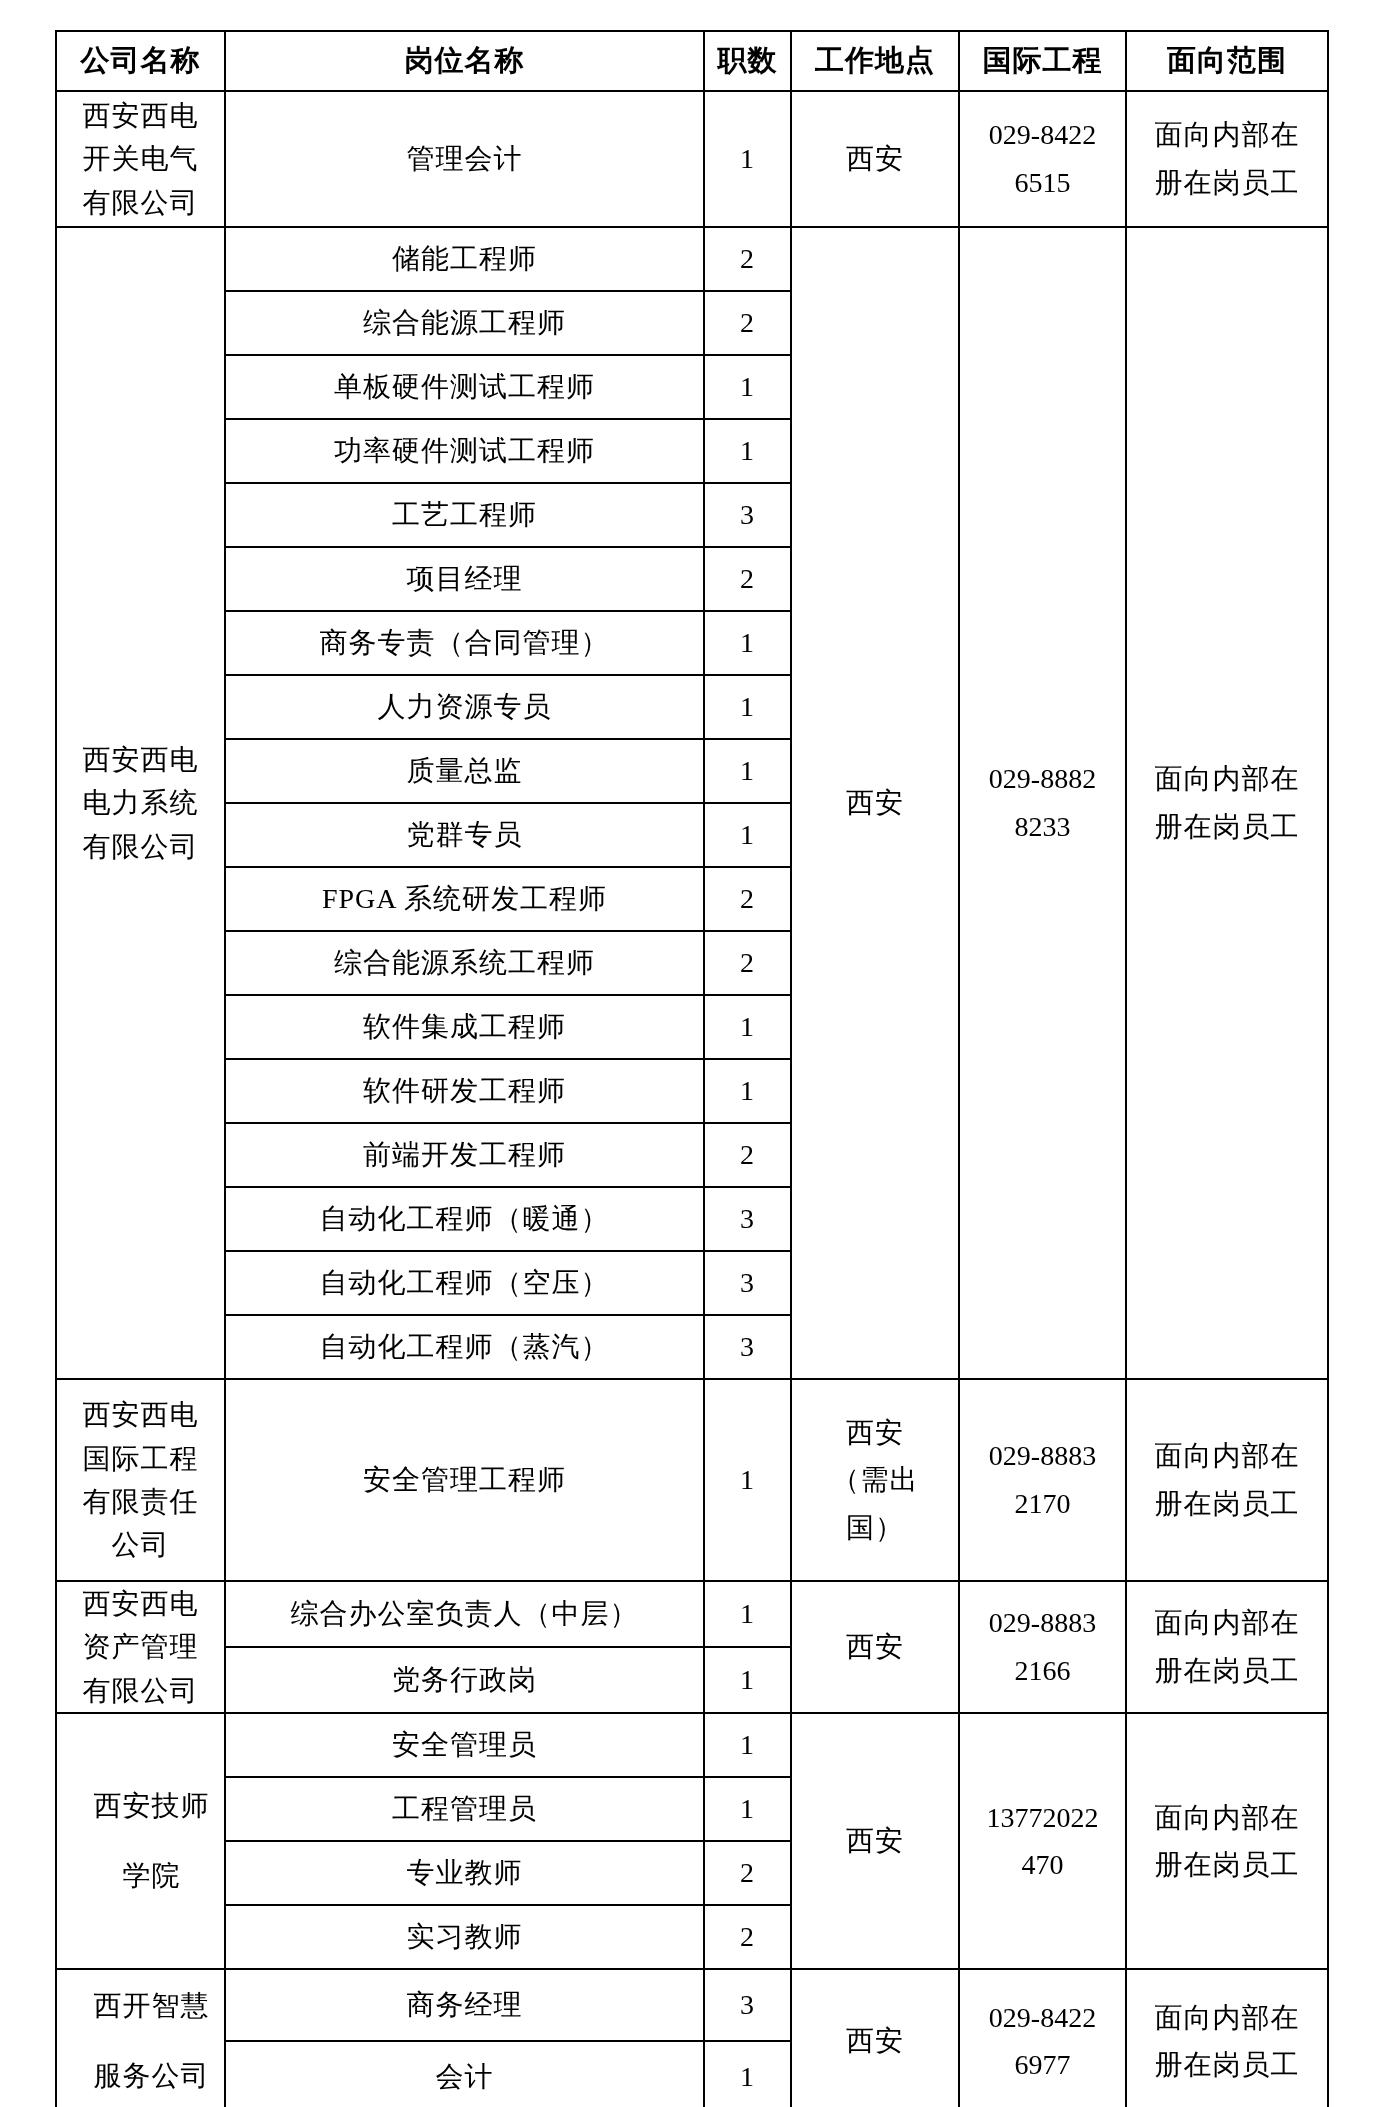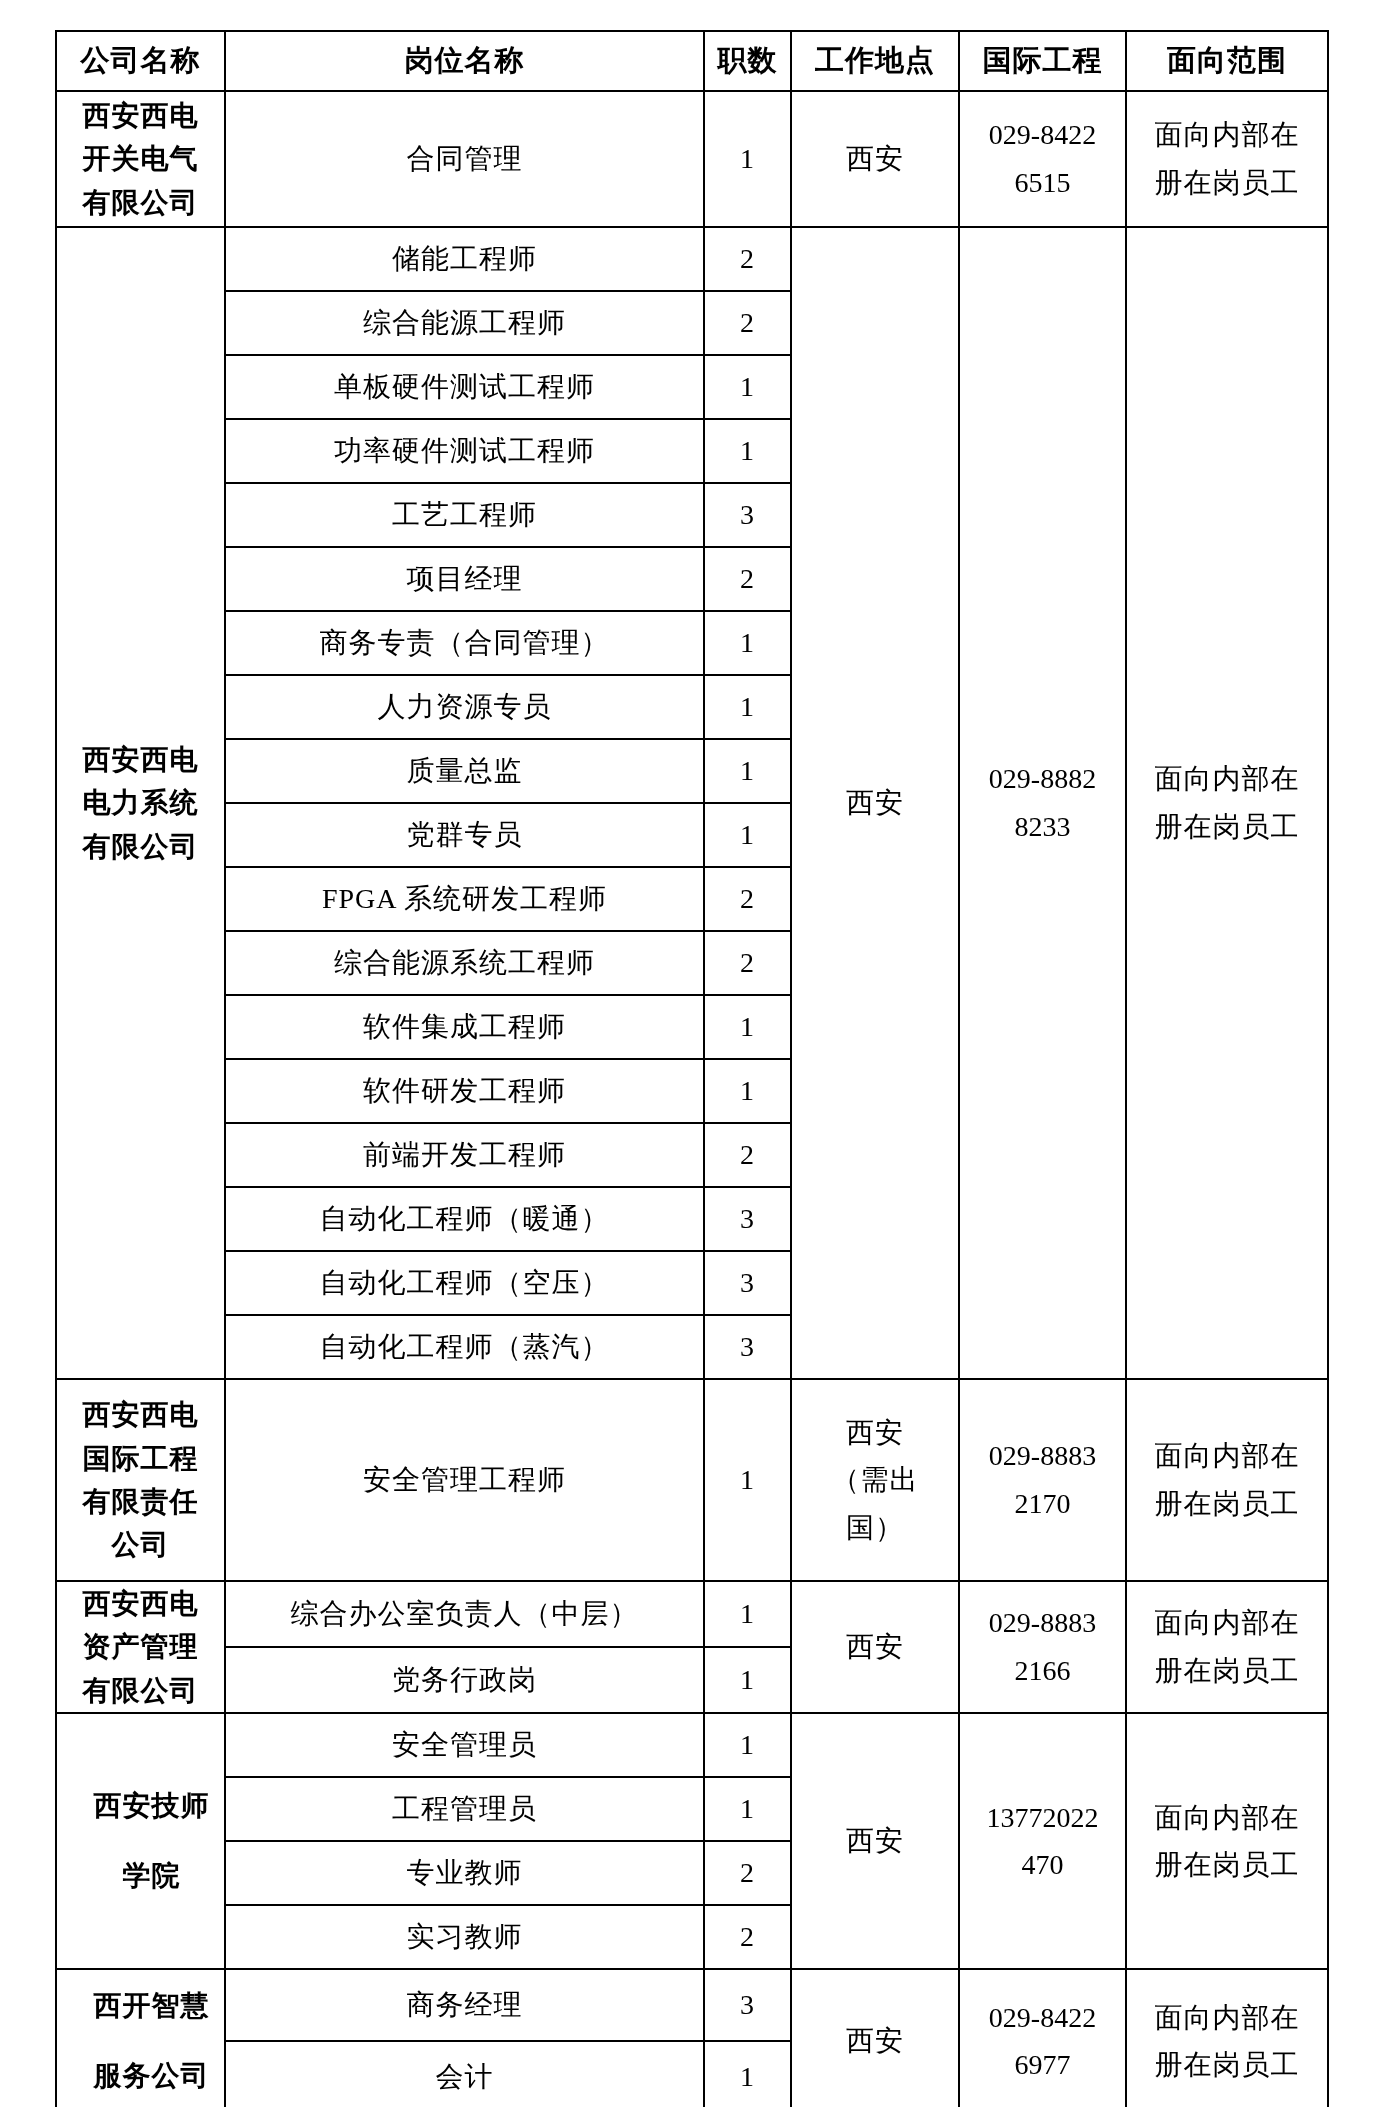--- a/index.html
+++ b/index.html
@@ -33,21 +33,21 @@
     font-family:"Liberation Sans","DejaVu Sans",sans-serif;
     font-weight:bold;
     font-size:29px;
     letter-spacing:1px;
   }
   td{
     font-size:28px;
     letter-spacing:1px;
   }
   .pre{white-space:pre-line;}
-  td.c-name{line-height:1.55;font-weight:bold;}
+  td.c-name{line-height:1.55;}
   td.c-name.tall{line-height:2.5;padding-left:26px;}
   td.loc{line-height:1.7;}
   td.phone{line-height:1.7;letter-spacing:0;}
   td.scope{line-height:1.7;}
   tr.h-head{height:60px;padding-left:44px;}
   tr.h-std{height:64px;}
   tr.h-c1{height:136px;}
   tr.h-c3{height:202px;}
   tr.h-c6{height:72px;}
 </style>
@@ -71,21 +71,21 @@
     <th>职数</th>
     <th>工作地点</th>
     <th>国际工程</th>
     <th>面向范围</th>
   </tr>
 
   <tr class="h-c1">
     <td class="c-name pre">西安西电
 开关电气
 有限公司</td>
-    <td class="pos">合同管理</td>
+    <td class="pos">管理会计</td>
     <td class="cnt">1</td>
     <td class="loc pre">西安</td>
     <td class="phone pre">029-8422
 6515</td>
     <td class="scope pre">面向内部在
 册在岗员工</td>
   </tr>
 
   <tr class="h-std">
     <td class="c-name pre" rowspan="18">西安西电

